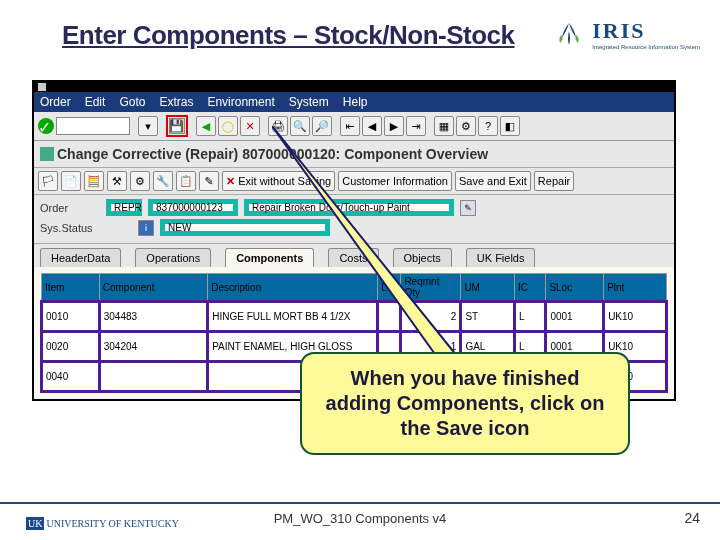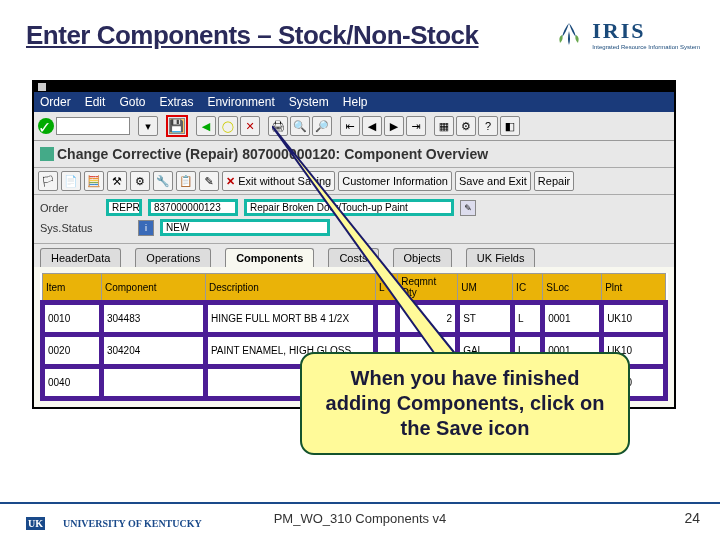--- a/index.html
+++ b/index.html
@@ -1,18 +1,18 @@
 <!DOCTYPE html>
 <html><head>
 <meta charset="utf-8">
 <style>
   * { box-sizing: border-box; margin: 0; padding: 0; }
   body { width: 720px; height: 540px; font-family: Arial, sans-serif; background: #fff; position: relative; overflow: hidden; }
   
-  .slide-title { font-family: "Trebuchet MS", sans-serif; font-size: 26px; font-weight: bold; color: #2a2a5a; text-decoration: underline; padding: 20px 0 0 26px; letter-spacing: -0.5px; }
+  .slide-title { font-family: "Trebuchet MS", sans-serif; font-size: 26px; font-weight: bold; color: #2a2a5a; text-decoration: underline; padding: 20px 0 0 26px; letter-spacing: -0.5px; margin-left: 36px; }
   
   .iris-logo { position: absolute; top: 18px; right: 20px; display: flex; align-items: center; gap: 8px; }
   .iris-flower { width: 30px; height: 30px; }
   .iris-text { font-family: "Times New Roman", serif; font-size: 22px; font-weight: bold; color: #1a4a7a; letter-spacing: 2px; }
   .iris-tag { font-size: 6px; color: #1a4a7a; }
   
   .app-window { position: absolute; top: 80px; left: 32px; width: 644px; border: 2px solid #000; background: #eee; }
   
   .titlebar { background: #000; height: 10px; width: 100%; display: flex; align-items: center; padding-left: 4px; }
   .titlebar-icon { width: 8px; height: 8px; background: #ccc; }
@@ -32,37 +32,37 @@
   .st-icon { width: 14px; height: 14px; background: #4a8; display: inline-block; }
   
   .action-bar { background: #e8e8e8; padding: 3px 4px; display: flex; align-items: center; gap: 3px; border-bottom: 1px solid #aaa; font-size: 11px; }
   .ab-btn { height: 20px; border: 1px solid #888; background: #f4f4f4; display: inline-flex; align-items: center; justify-content: center; padding: 0 3px; border-radius: 2px; font-size: 11px; }
   .ab-btn.sq { width: 20px; padding: 0; }
   .ab-x { color: #b00; font-weight: bold; }
   
   .fields-area { background: #e8e8e8; padding: 4px 6px; font-size: 11px; border-bottom: 1px solid #aaa; }
   .field-row { display: flex; align-items: center; gap: 6px; margin-bottom: 3px; }
   .field-label { width: 60px; color: #333; }
-  .field-box { border: 3px solid #14b8a6; background: #fff; height: 17px; padding: 1px 3px; font-size: 10px; display: inline-flex; align-items: center; }
+  .field-box { border: 5px solid #14b8a6; background: #fff; height: 17px; padding: 1px 3px; font-size: 10px; display: inline-flex; align-items: center; }
   .field-icon { width: 16px; height: 16px; border: 1px solid #888; background: #dde; display: inline-flex; align-items: center; justify-content: center; font-size: 9px; }
   
   .tabs-row { background: #e8e8e8; display: flex; gap: 14px; padding: 4px 6px 0 6px; font-size: 11px; }
   .tab { border: 1px solid #888; border-bottom: none; padding: 3px 10px; background: #ddd; border-radius: 3px 3px 0 0; }
   .tab.active { background: #f8f8f0; font-weight: bold; }
   
   .table-wrap { background: #f8f8f0; padding: 6px; }
   table.data { border-collapse: collapse; font-size: 10px; width: 100%; background: #fff; }
-  table.data th { background: #eab308; border: 1px solid #999; padding: 2px 3px; text-align: left; font-weight: normal; }
-  table.data td { border: 5px solid #4c1d95; padding: 8px 3px; background: #fff; height: 16px; }
+  table.data th { background: #0369a1; border: 1px solid #999; padding: 2px 3px; text-align: left; font-weight: normal; }
+  table.data td { border: 3px solid #4c1d95; padding: 8px 3px; background: #fff; height: 16px; }
   table.data td.rt { text-align: right; }
   
   .callout { position: absolute; top: 352px; left: 300px; width: 330px; background: #fffa99; border: 2px solid #14532d; border-radius: 14px; padding: 12px 16px; font-family: "Trebuchet MS", sans-serif; font-size: 20px; font-weight: bold; color: #1a1a3a; text-align: center; line-height: 1.25; }
   
   .footer-line { position: absolute; bottom: 36px; left: 0; width: 100%; height: 2px; background: #1a4a8a; }
-  .uk-logo { position: absolute; bottom: 10px; left: 26px; font-family: "Times New Roman", serif; font-size: 10px; color: #1a4a8a; font-weight: bold; display: flex; align-items: center; gap: 18px; }
+  .uk-logo { position: absolute; bottom: 10px; left: 26px; font-family: "Times New Roman", serif; font-size: 10px; color: #1a4a8a; font-weight: normal; display: flex; align-items: center; gap: 2px; }
   .uk-badge { background: #1a4a8a; color: #fff; padding: 1px 2px; font-size: 10px; }
   .footer-text { position: absolute; bottom: 14px; left: 50%; transform: translateX(-50%); font-size: 13px; color: #333; }
   .page-num { position: absolute; bottom: 14px; right: 20px; font-size: 14px; color: #333; }
   
   svg.pointer { position: absolute; top: 126px; left: 272px; pointer-events: none; }
 </style>
 </head>
 <body>
 
 <div class="slide-title">Enter Components – Stock/Non-Stock</div>

